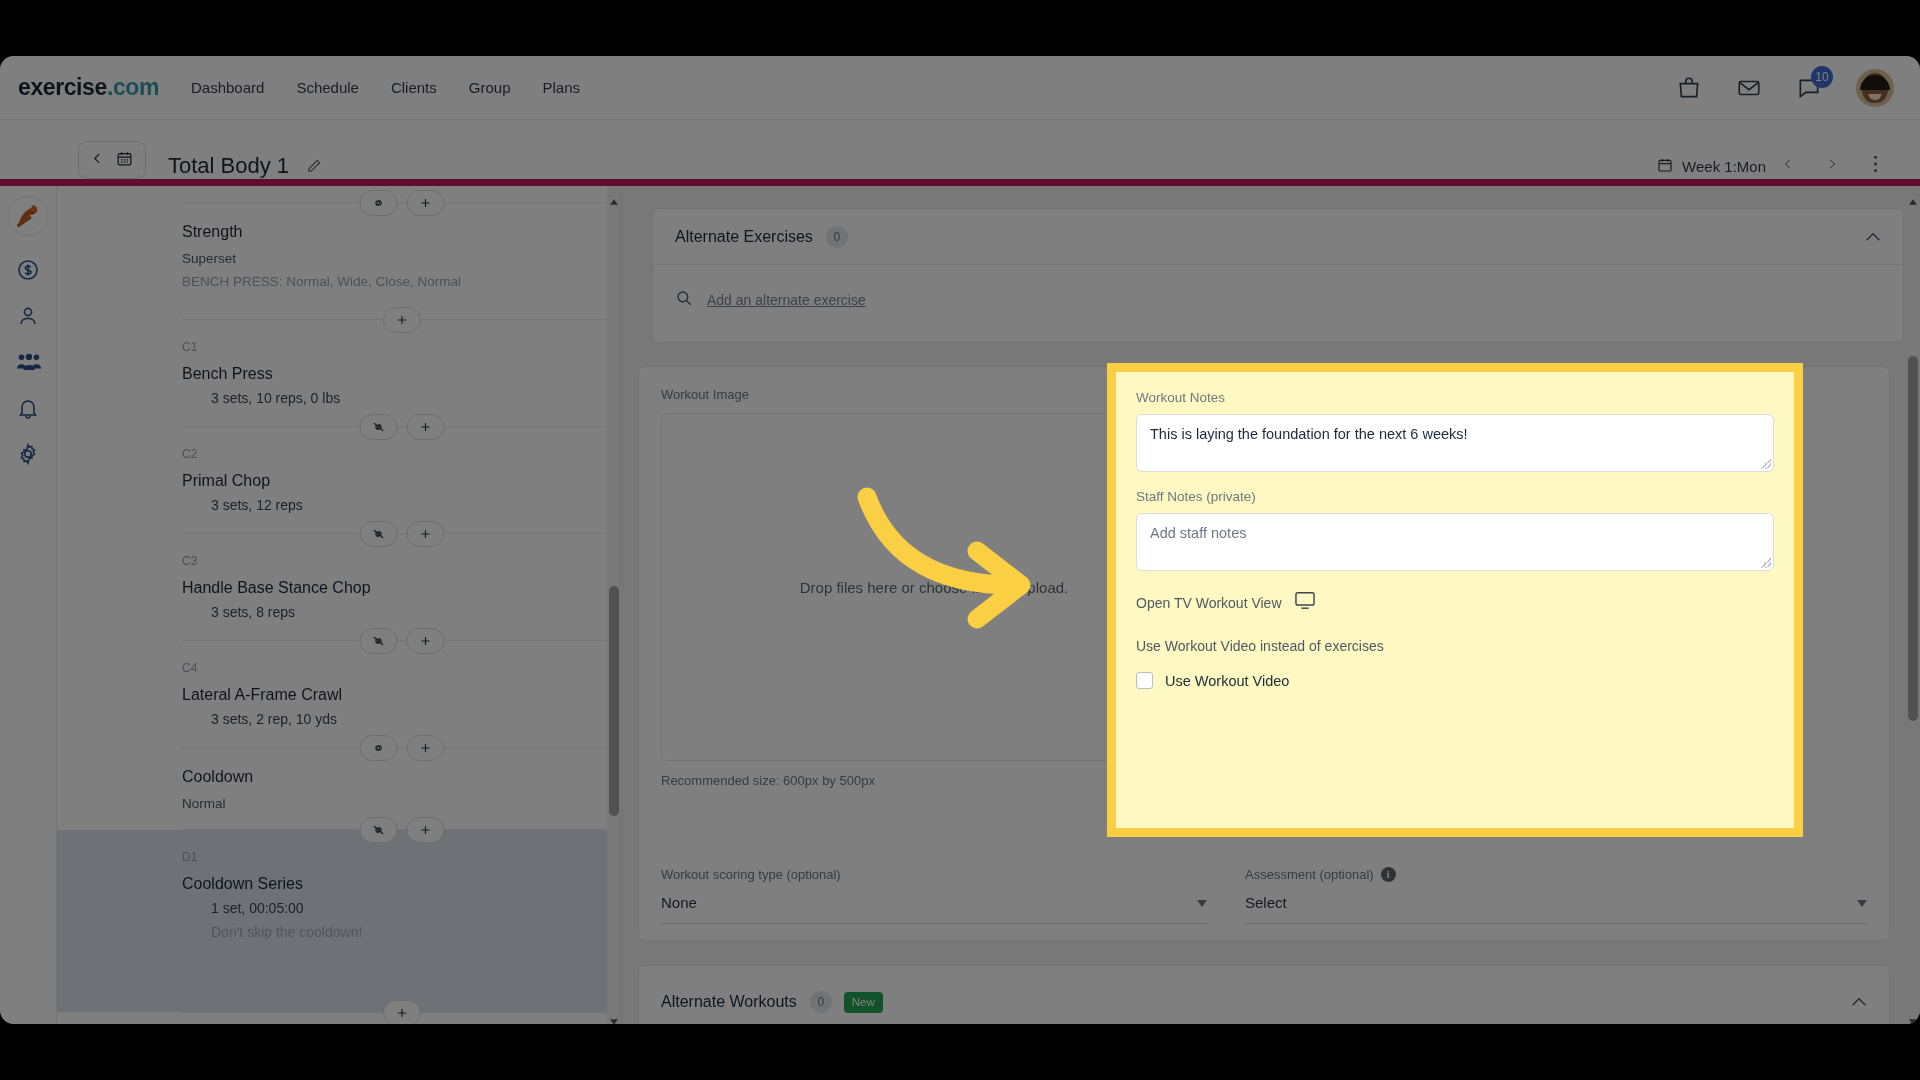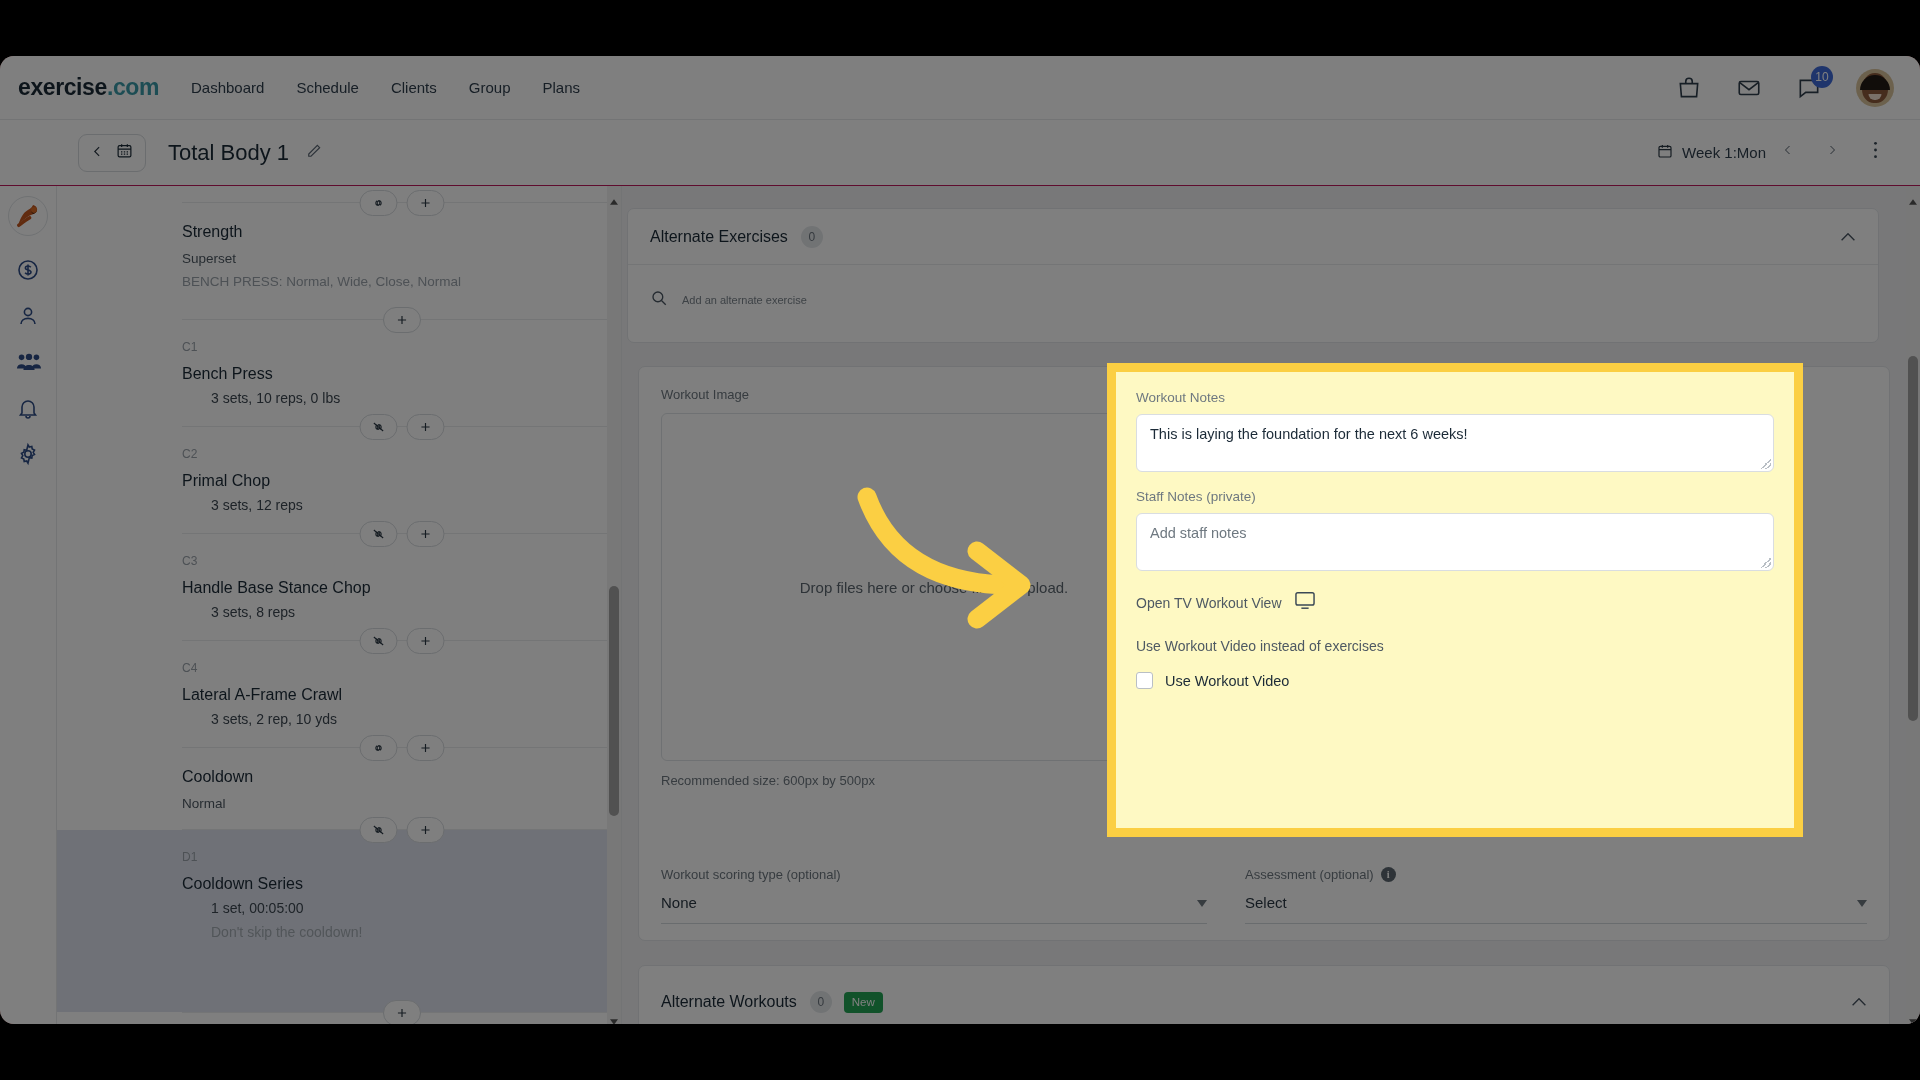--- a/index.html
+++ b/index.html
@@ -81,22 +81,22 @@
     transform: translateX(-50%);
     width: 13px; height: 6px; border-radius: 0 0 13px 13px;
     background: #f4e2d0;
   }
 
   
   .subheader {
     position: absolute; left: 0; top: 64px;
     width: 1920px; height: 66px;
     background: #ffffff;
-    border-bottom: 1px solid #be185d;
-    display: flex; align-items: center;
+    border-bottom: 7px solid #be185d;
+    display: flex; align-items: flex-end;
   }
   .backgroup {
     margin-left: 78px;
     display: flex; align-items: center; gap: 12px;
     border: 1px solid #d6dade; border-radius: 9px;
     height: 38px; padding: 0 12px; cursor: pointer;
   }
   .page-title { margin-left: 22px; font-size: 22px; color: #1b2a37; }
   .edit-pencil { margin-left: 16px; cursor: pointer; color: #5a6673; }
   .weeknav { margin-left: auto; display: flex; align-items: center; margin-right: 24px; gap: 0; }
@@ -198,21 +198,21 @@
     background: #e3e6e9; color: #6b757e;
     font-size: 12px; line-height: 22px; text-align: center; padding: 0 6px;
   }
   .new-chip {
     margin-left: 12px; height: 21px; border-radius: 4px;
     background: #23a455; color: #fff;
     font-size: 11.5px; line-height: 21px; padding: 0 8px;
   }
   .chev { margin-left: auto; color: #4a5662; cursor: pointer; }
   .search-row { display: flex; align-items: center; gap: 14px; padding: 24px 22px; }
-  .search-ph { font-size: 11px; color: #7b848c; }
+  .search-ph { font-size: 14px; color: #7b848c; text-decoration: underline; }
 
   .ui-label { font-size: 13px; color: #6e7880; }
   .dropzone {
     border: 1px solid #dfe3e6; border-radius: 6px;
     height: 348px; display: flex; align-items: center; justify-content: center;
     font-size: 15px; color: #5c6770;
   }
   .reco { font-size: 13px; color: #6e7880; margin-top: 12px; }
   .selectbox {
     height: 42px; border-bottom: 1px solid #d3d8dc;
@@ -603,21 +603,21 @@
         <span class="sb-arrow" style="bottom:5px;">
           <svg width="8" height="6" viewBox="0 0 10 7" fill="#555">
               <path d="M0 0h10L5 7z"></path>
             </svg>
         </span>
       </div>
     </div>
 
     <div class="main">
 
-      <div class="card" style="left:5px; top:22px; width:1252px; height:135px;">
+      <div class="card" style="left:30px; top:22px; width:1252px; height:135px;">
         <div class="card-head">
           <span class="card-title">Alternate Exercises</span>
           <span class="count-chip">0</span>
           <span class="chev">
             <svg width="16" height="10" viewBox="0 0 20 12" fill="none" stroke="currentColor" stroke-width="1.7">
                 <path d="M2 10l8-8 8 8"></path>
               </svg>
           </span>
         </div>
         <div class="search-row">

